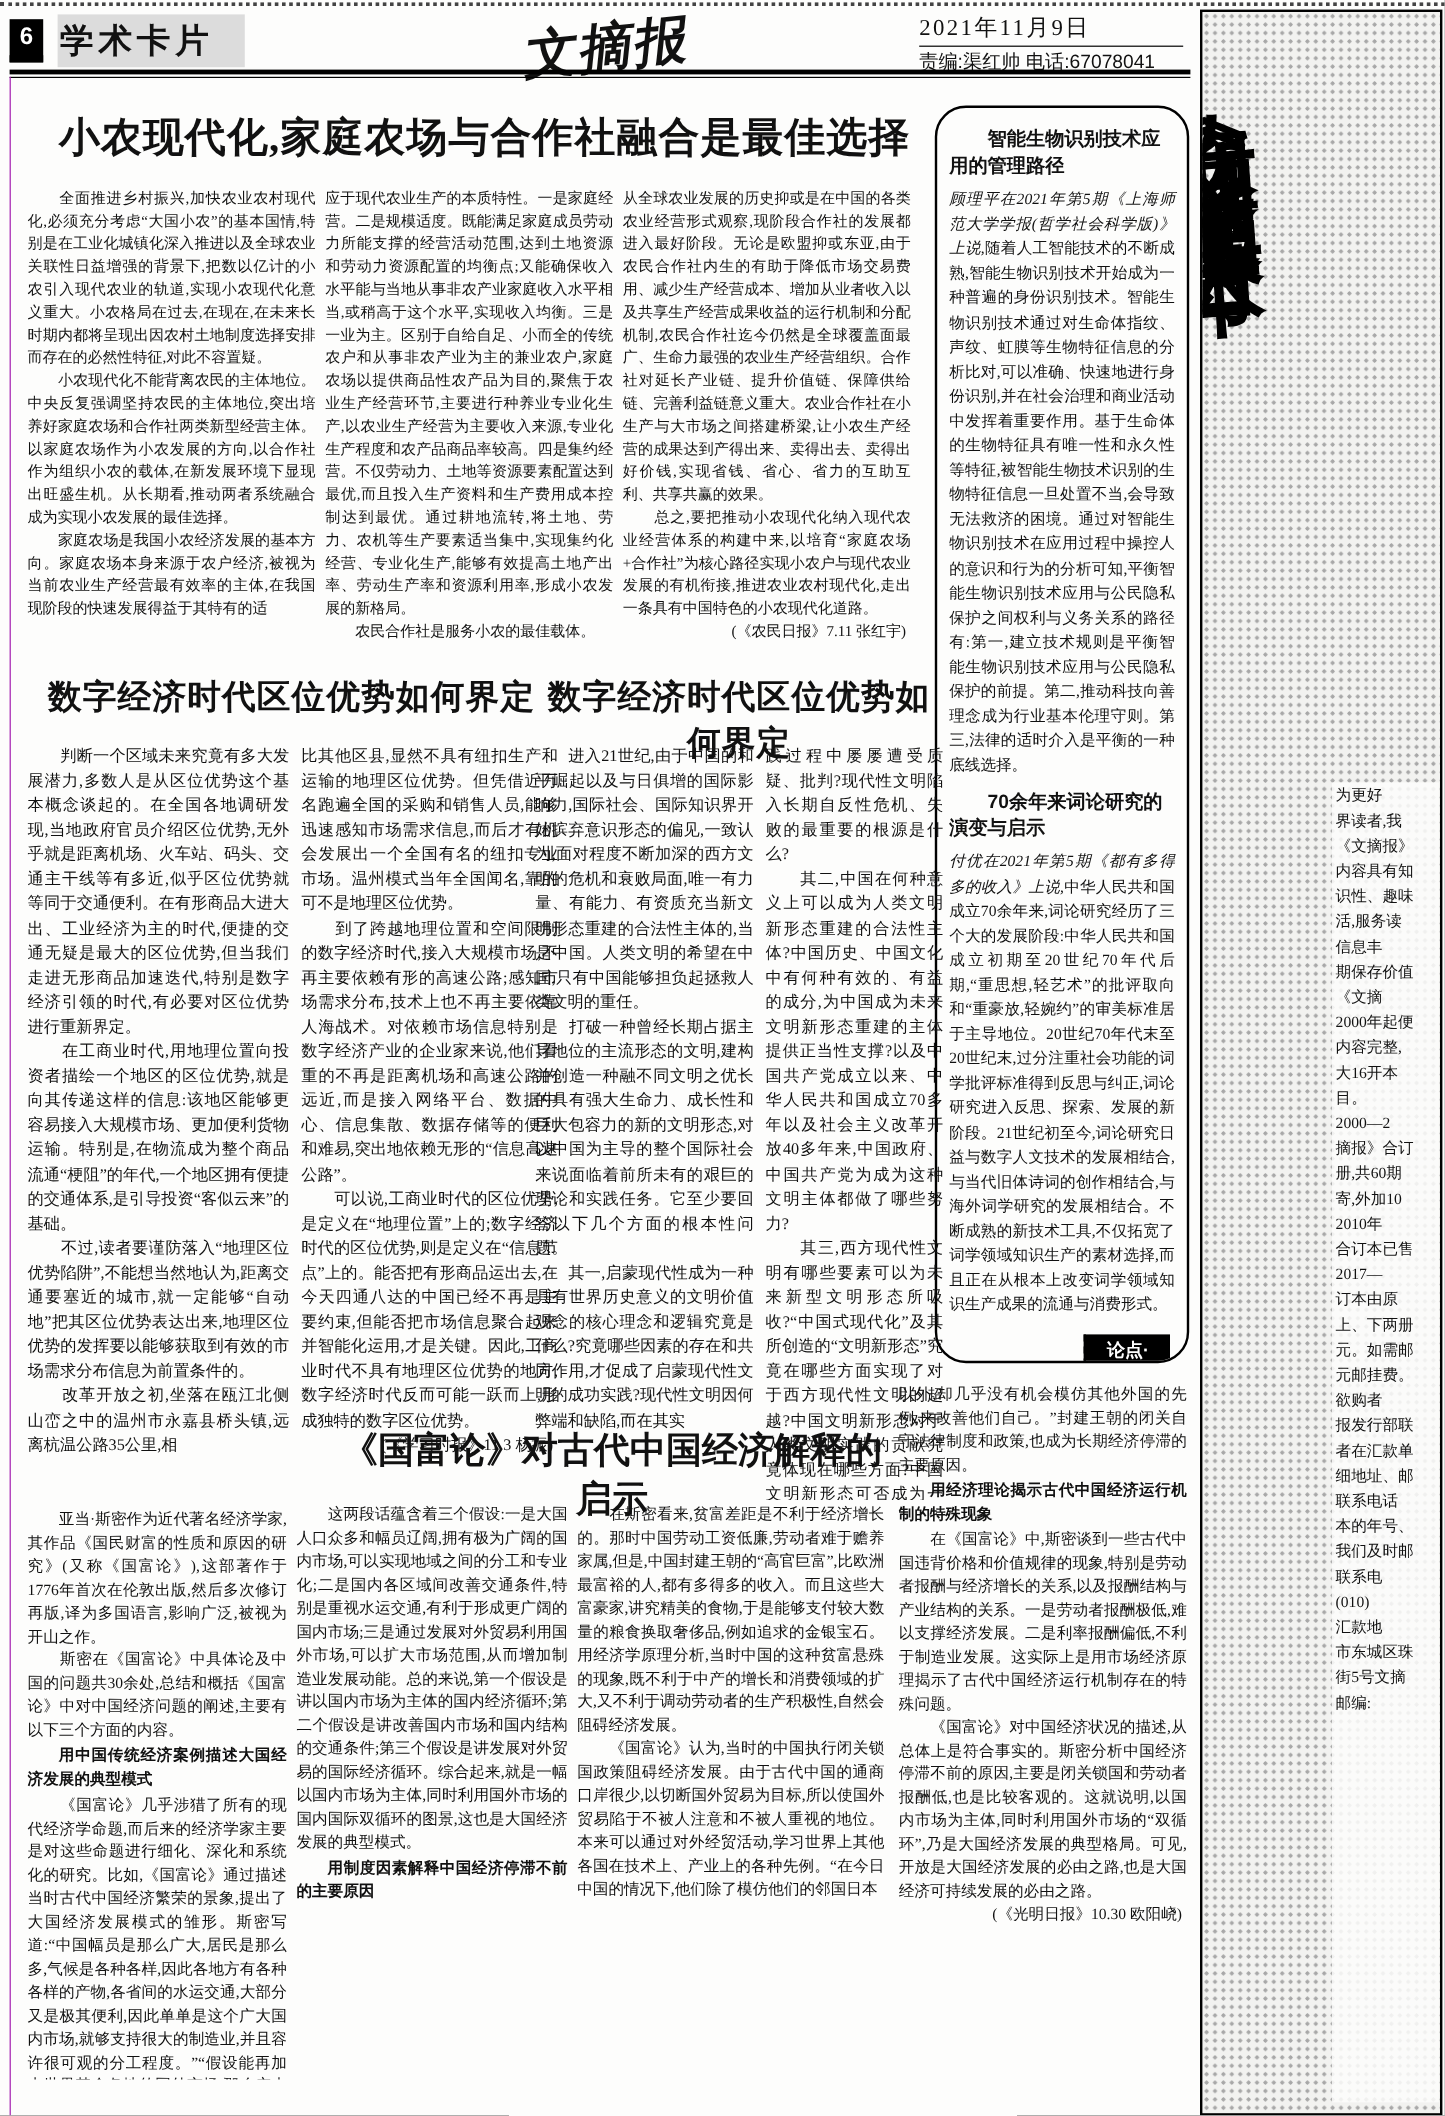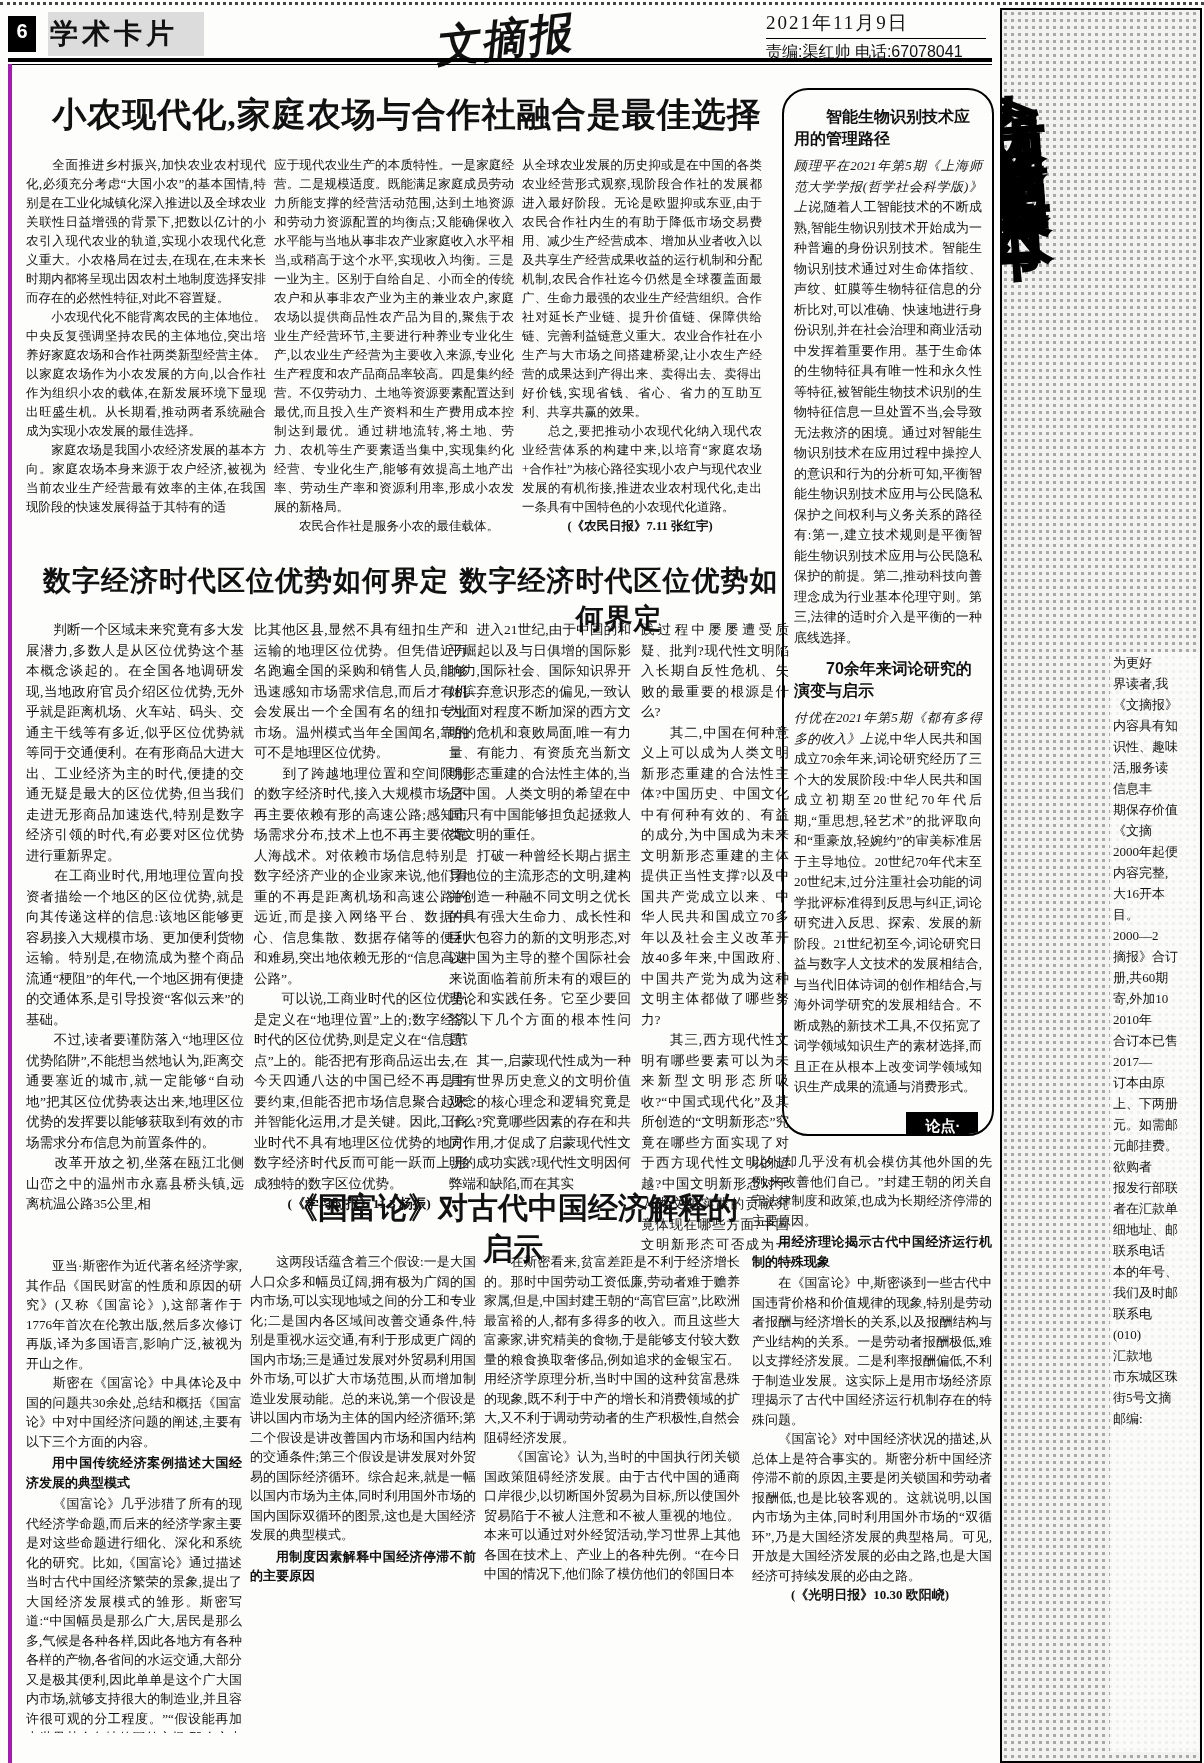--- a/index.html
+++ b/index.html
@@ -16,23 +16,23 @@
                  font-size:28px;font-weight:900;letter-spacing:4px;font-family:"Liberation Sans",sans-serif;}
   .masthead{position:absolute;left:430px;top:0px;font-size:44px;font-weight:900;
             transform:rotate(-6deg) skewX(-12deg);letter-spacing:2px;}
   .dateblock{position:absolute;right:6px;top:0;text-align:left;width:220px;}
   .date{font-size:19px;letter-spacing:2px;border-bottom:1.5px solid #000;padding-bottom:2px;}
   .editor{font-size:16px;margin-top:3px;font-family:"Liberation Sans",sans-serif;}
   .head-rule{position:absolute;left:8px;top:58px;width:984px;border-top:4px solid #000;
              border-bottom:1px solid #000;height:2px;}
 
   
-  #main{position:absolute;left:8px;top:64px;width:988px;height:1699px;border-left:4px solid #a21caf;}
+  #main{position:absolute;left:8px;top:64px;width:988px;height:1699px;border-left:1px solid #a21caf;}
   .just{text-align:justify;white-space:pre-line;}
-  .attr{text-align:center;padding-right:4px;font-weight:bold;}
+  .attr{text-align:right;padding-right:4px;}
 
   
   #a1-title{position:absolute;left:30px;top:28px;width:730px;text-align:center;
             font-size:34px;font-weight:900;letter-spacing:1px;}
   .a1col{position:absolute;top:92px;width:240px;height:392px;overflow:hidden;
          font-size:12.5px;line-height:19px;}
   #a1c1{left:14px;} #a1c2{left:262px;} #a1c3{left:510px;}
 
   
   #sidebox{position:absolute;left:770px;top:24px;width:212px;height:1048px;

